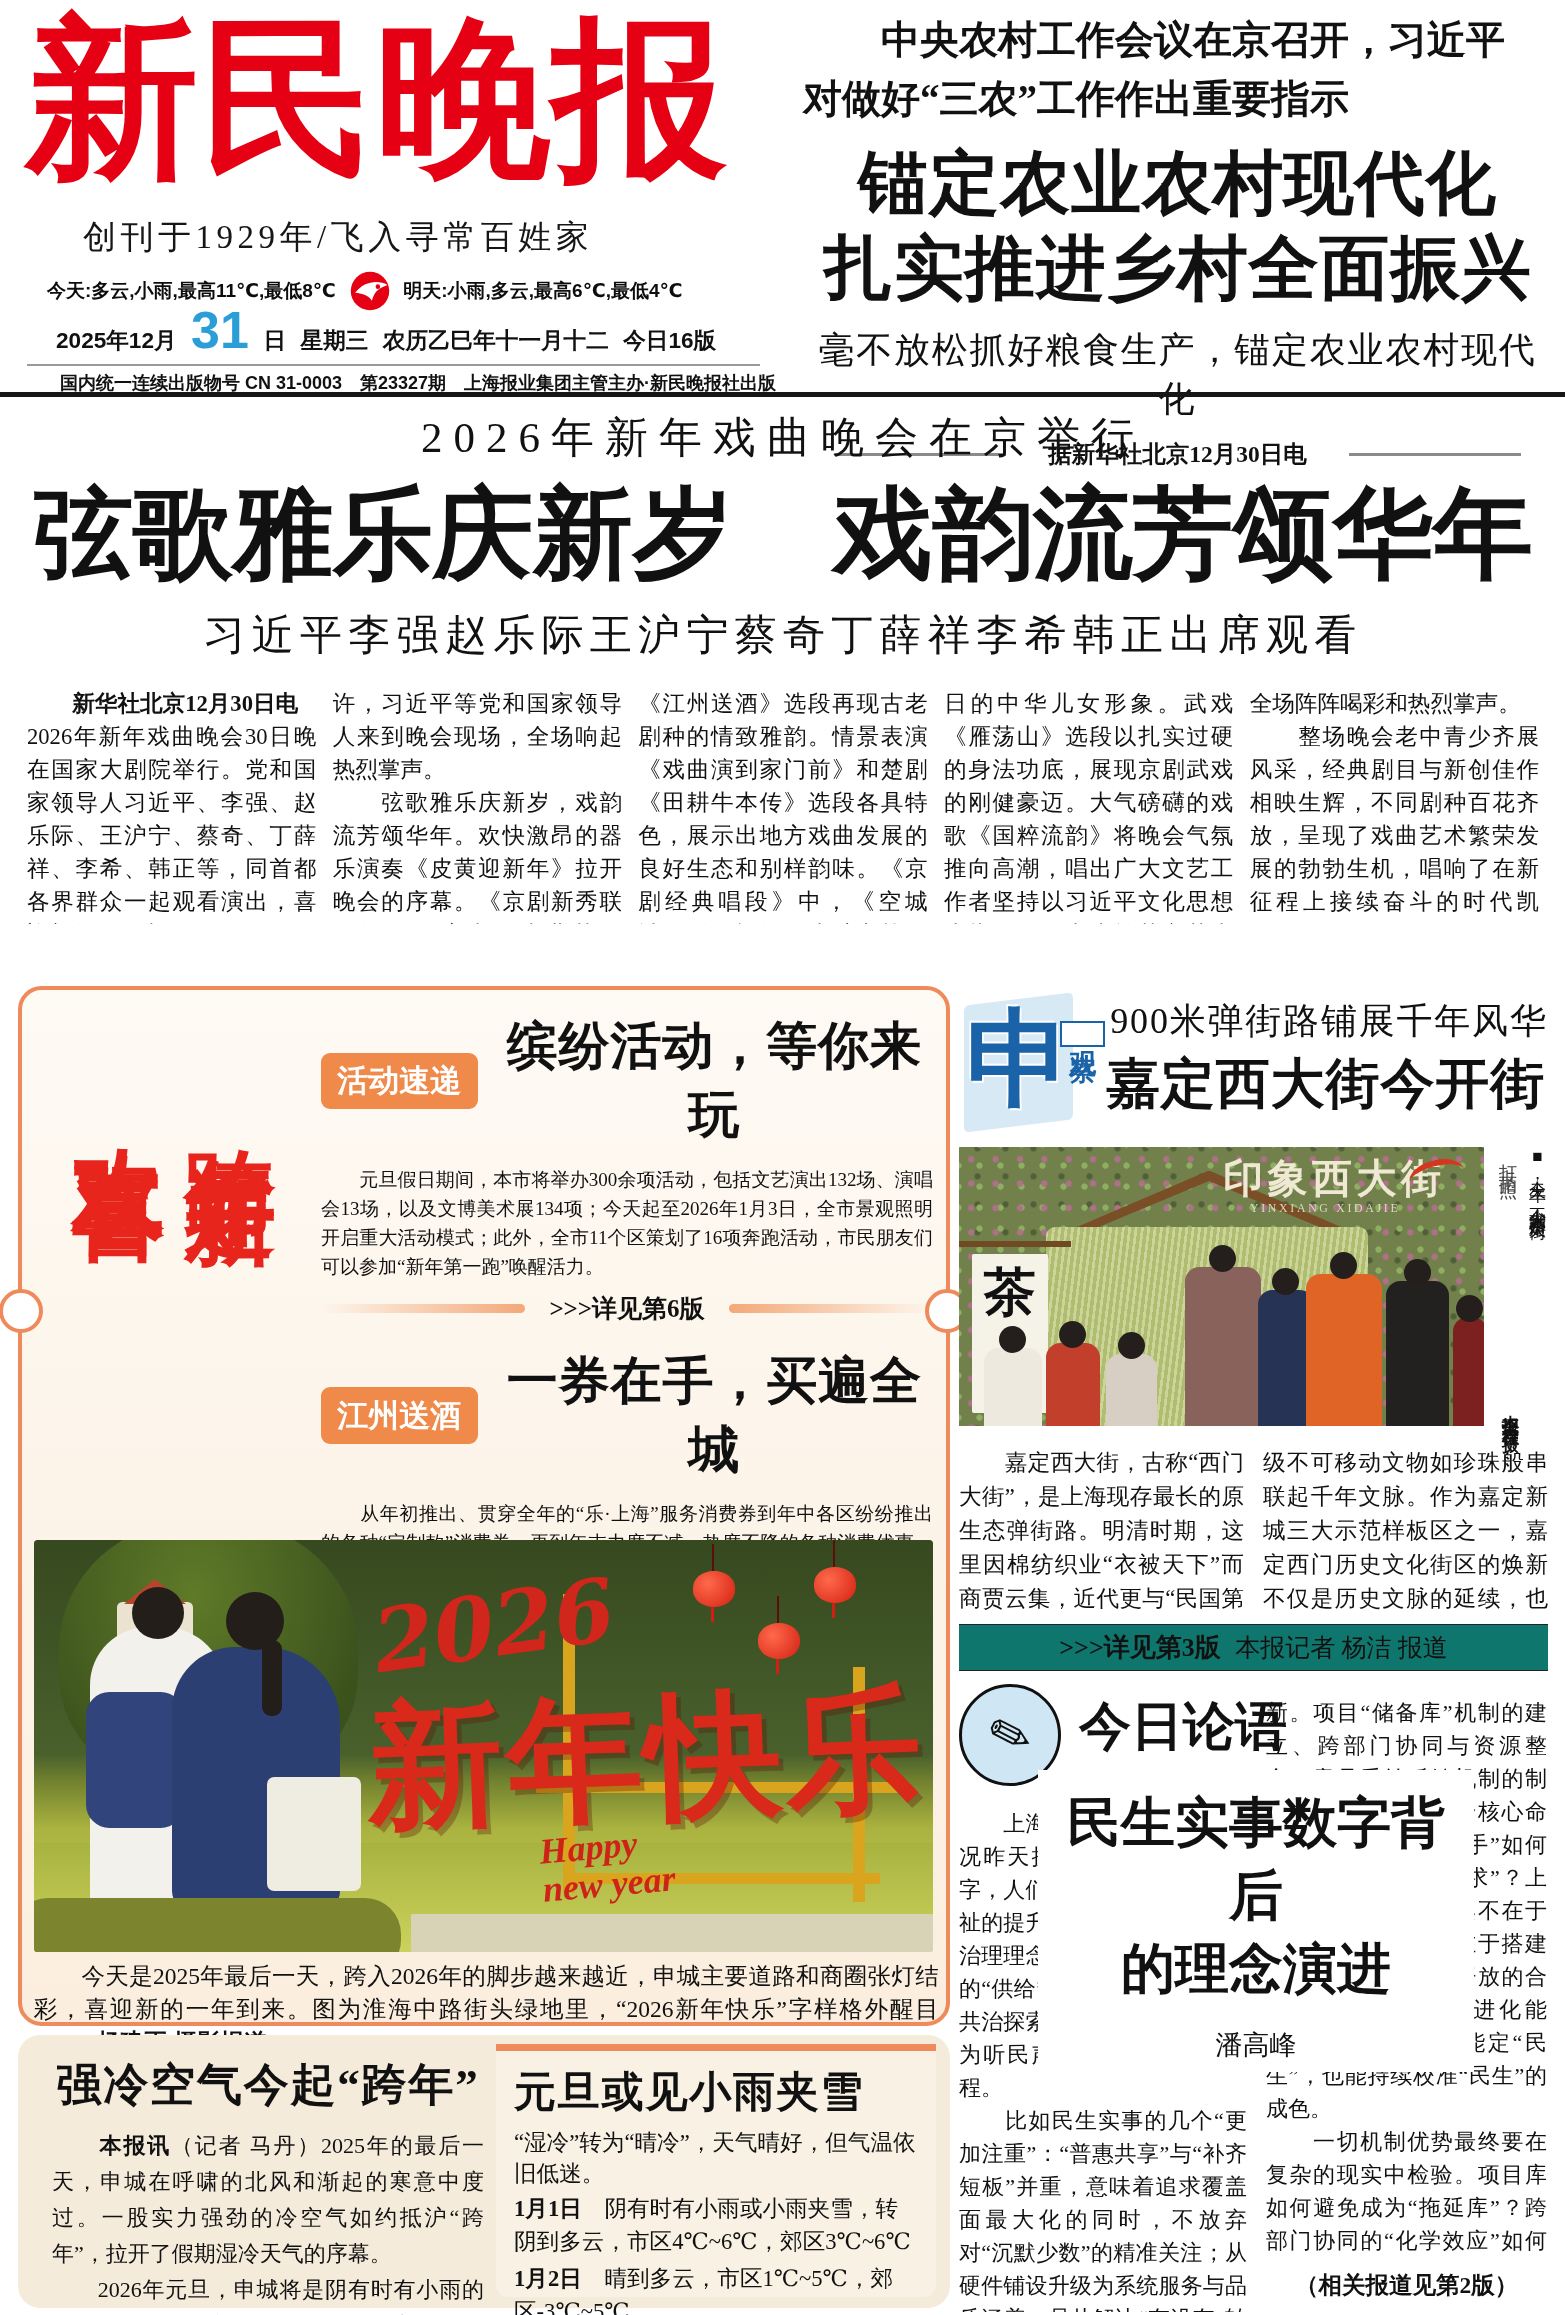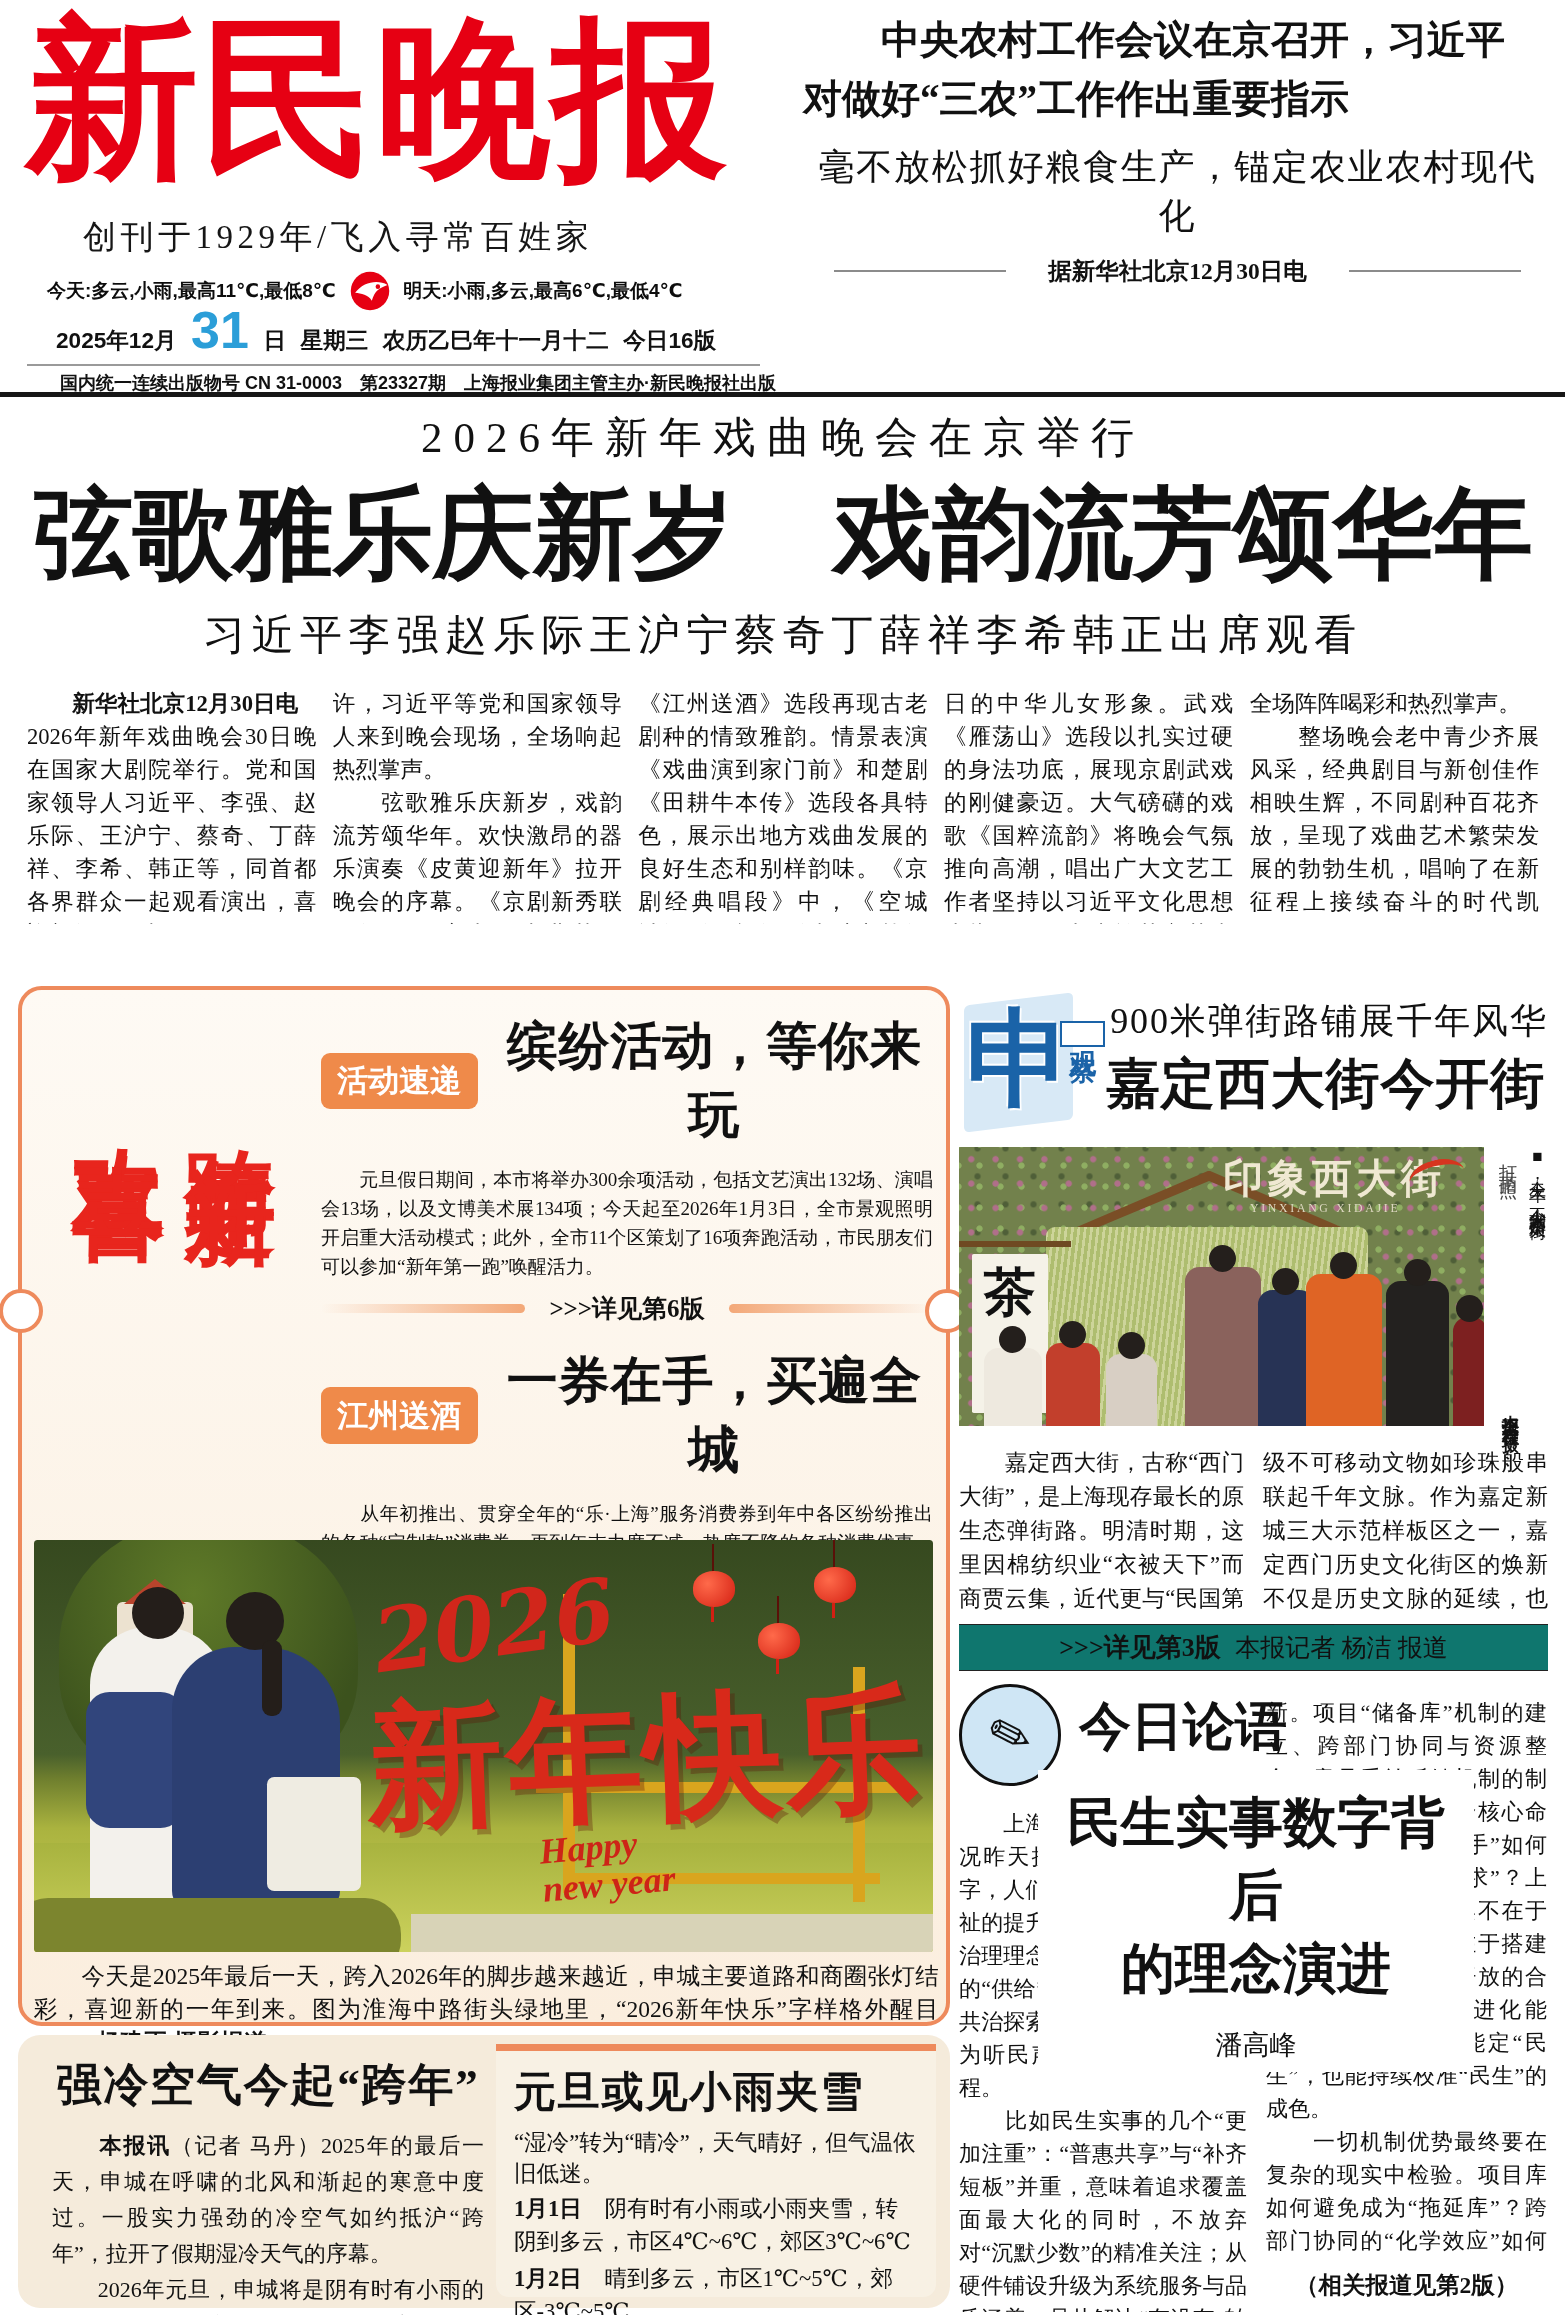--- a/index.html
+++ b/index.html
@@ -197,20 +197,22 @@
   <span>星期三</span>
   <span>农历乙巳年十一月十二</span>
   <span>今日16版</span>
 </div>
 <div class="abs mh-rule"></div>
 <div class="abs mh-pub sans">国内统一连续出版物号 CN 31-0003　第23327期　上海报业集团主管主办·新民晚报社出版</div>
 
 <div class="abs ts">
   <div class="ts-kicker pre">　　中央农村工作会议在京召开，习近平
 对做好“三农”工作作出重要指示</div>
+  <div class="ts-headline pre sans">锚定农业农村现代化
+扎实推进乡村全面振兴</div>
   <div class="ts-deck">毫不放松抓好粮食生产，锚定农业农村现代化</div>
   <div class="ts-src">
     <span class="ln"></span>
     <span class="tx">据新华社北京12月30日电</span>
     <span class="ln"></span>
   </div>
 </div>
 <div class="abs page-rule"></div>
 
 <div class="abs lead">

